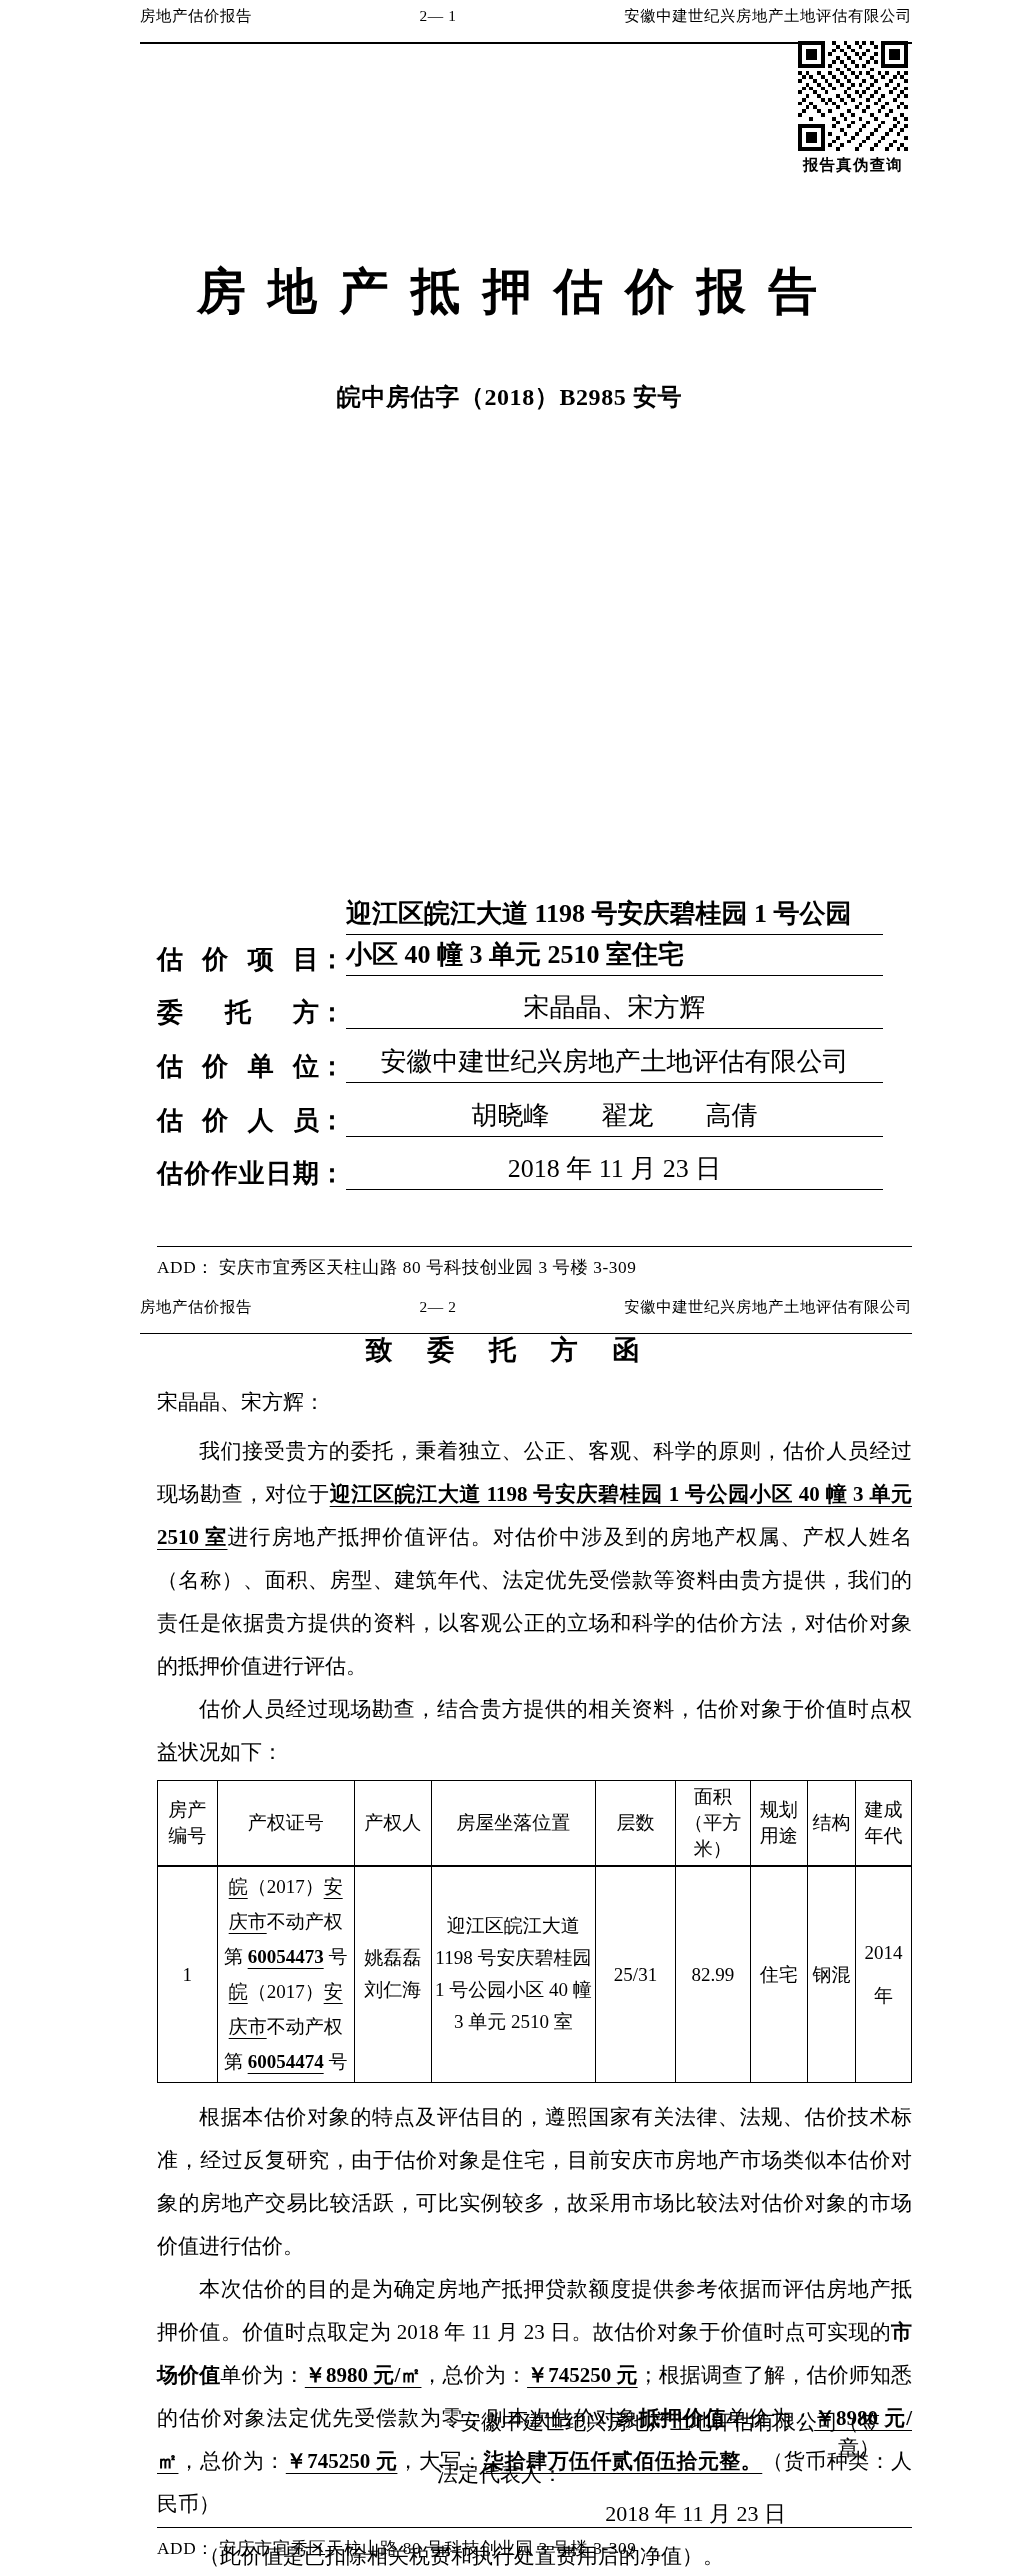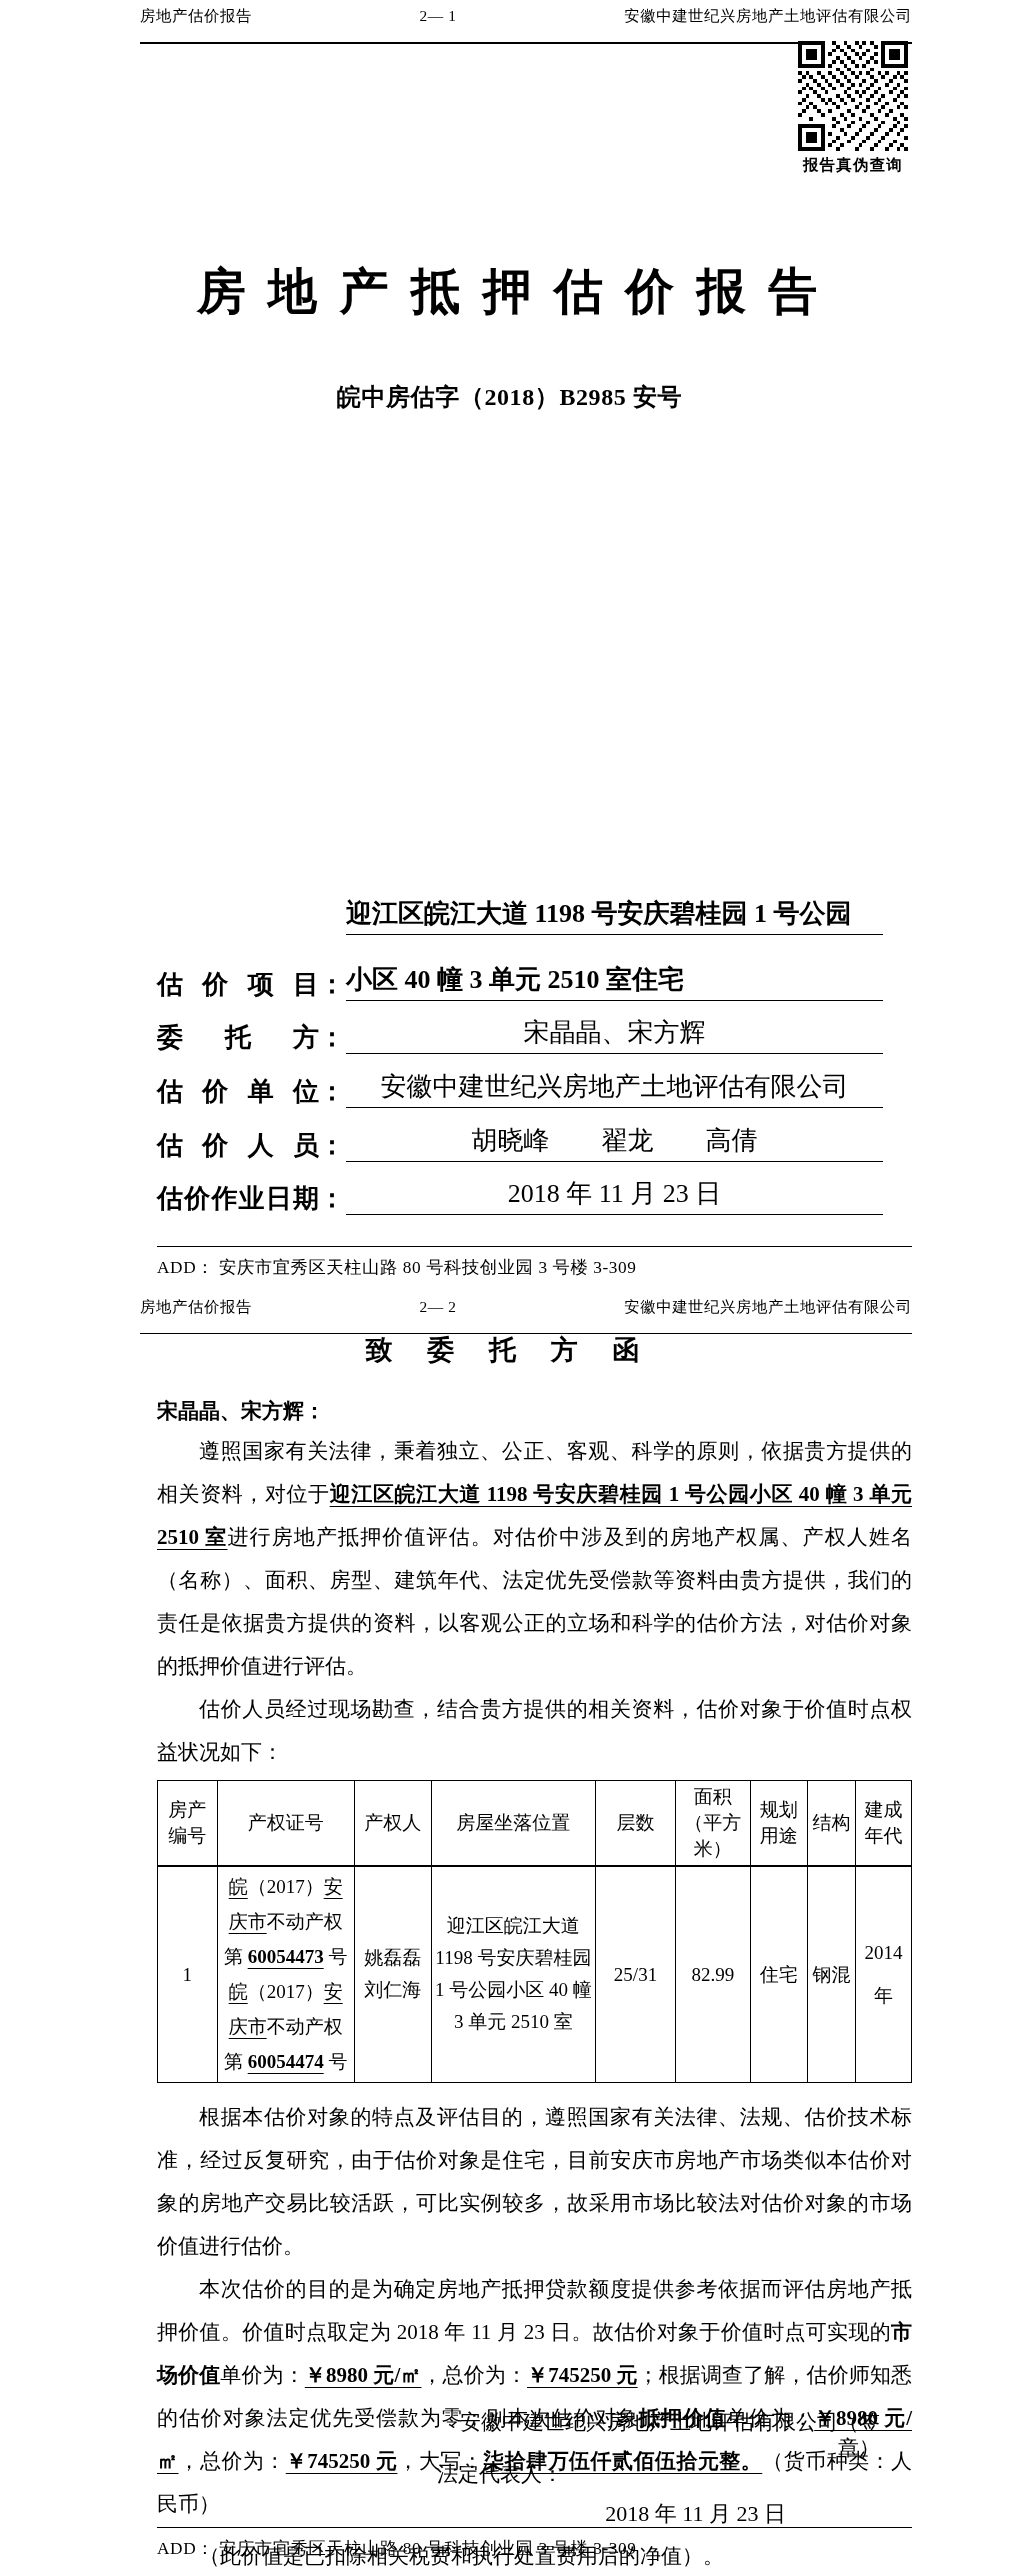--- a/index.html
+++ b/index.html
@@ -37,26 +37,26 @@
   .cover-docno{position:absolute;top:381px;left:0;width:100%;text-align:center;
     font-size:24px;font-weight:bold;letter-spacing:0.6px;}
   .fields{position:absolute;top:898px;left:157px;right:136px;font-size:26px;}
   .frow{display:flex;align-items:flex-end;margin-bottom:16.7px;}
   .flabel{font-weight:bold;flex:none;width:162px;text-align:justify;text-align-last:justify;line-height:32px;}
   .fcolon{font-weight:bold;flex:none;width:27px;line-height:32px;}
   .fvalcol{flex:1;display:flex;flex-direction:column;}
   .fval{border-bottom:1.9px solid #000;text-align:center;padding-bottom:3.9px;line-height:32px;min-height:32px;}
   .fval.left{text-align:left;}
   .fval.bold{font-weight:bold;}
-  .fval + .fval{margin-top:29px;}
+  .fval + .fval{margin-top:4px;}
 
   
   .lt-title{position:absolute;top:48px;left:0;width:100%;text-align:center;
     font-size:27px;font-weight:bold;letter-spacing:14px;}
-  .salut{position:absolute;top:113px;left:157px;font-size:21px;font-weight:bold;}
+  .salut{position:absolute;top:104px;left:157px;font-size:21px;font-weight:normal;}
   .lt-body{position:absolute;top:146px;left:157px;right:107px;
     font-size:21px;line-height:43px;text-align:justify;}
   .lt-body p{margin:0;text-indent:2em;}
   .b{font-weight:bold;}
   .u{text-decoration:underline;text-underline-offset:4.5px;text-decoration-thickness:1.3px;}
 
   
   table.assets{width:100%;border-collapse:collapse;table-layout:fixed;margin:6.4px 0 13px 0;}
   table.assets th,table.assets td{
     border:1.3px solid #000;text-align:center;vertical-align:middle;
@@ -187,21 +187,21 @@
   <div class="run-hdr">
     <span>房地产估价报告</span>
     <span>2— 2</span>
     <span>安徽中建世纪兴房地产土地评估有限公司</span>
   </div>
 
   <div class="lt-title">致 委 托 方 函</div>
   <div class="salut">宋晶晶、宋方辉：</div>
 
   <div class="lt-body">
-    <p><span>遵照国家有关法律，秉着独立、公正、客观、科学的原则，依据贵方提供的相关资料，对位于</span><span class="b u">迎江区皖江大道 1198 号安庆碧桂园 1 号公园小区 40 幢 3 单元 2510 室</span><span>进行房地产抵押价值评估。对估价中涉及到的房地产权属、产权人姓名（名称）、面积、房型、建筑年代、法定优先受偿款等资料由贵方提供，我们的责任是依据贵方提供的资料，以客观公正的立场和科学的估价方法，对估价对象的抵押价值进行评估。</span></p>
+    <p><span>我们接受贵方的委托，秉着独立、公正、客观、科学的原则，估价人员经过现场勘查，对位于</span><span class="b u">迎江区皖江大道 1198 号安庆碧桂园 1 号公园小区 40 幢 3 单元 2510 室</span><span>进行房地产抵押价值评估。对估价中涉及到的房地产权属、产权人姓名（名称）、面积、房型、建筑年代、法定优先受偿款等资料由贵方提供，我们的责任是依据贵方提供的资料，以客观公正的立场和科学的估价方法，对估价对象的抵押价值进行评估。</span></p>
     <p>估价人员经过现场勘查，结合贵方提供的相关资料，估价对象于价值时点权益状况如下：</p>
 
     <table class="assets">
       <colgroup>
         <col style="width:7.9%">
           <col style="width:18.2%">
           <col style="width:10.2%">
           <col style="width:21.8%">
           <col style="width:10.6%">
           <col style="width:9.9%">

